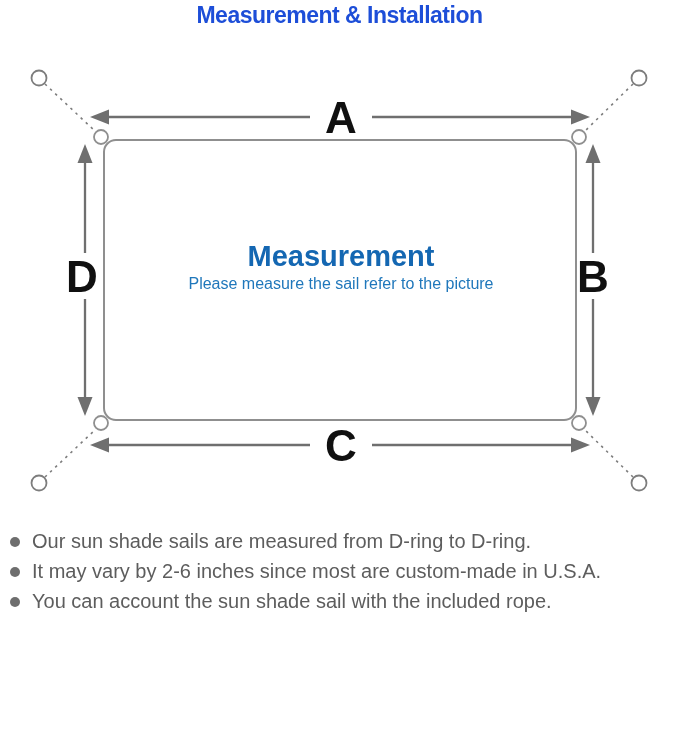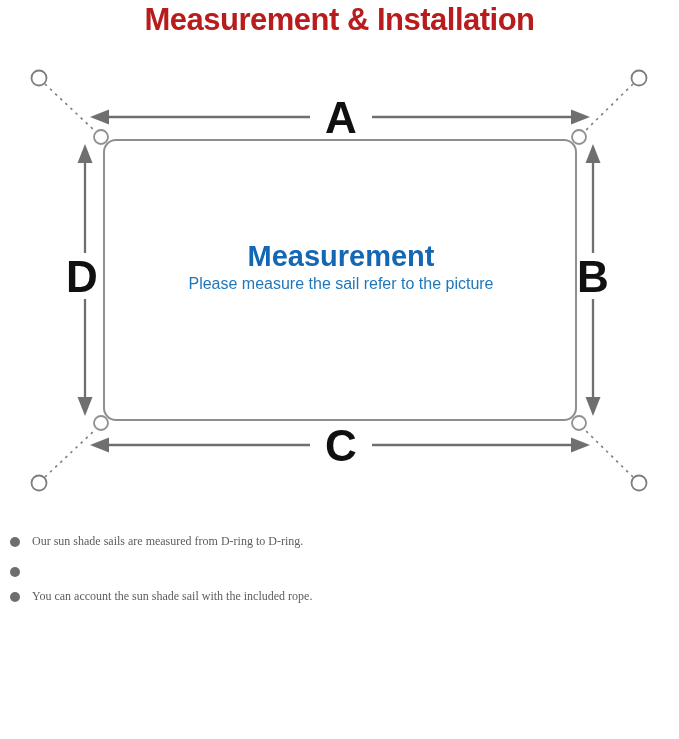--- a/index.html
+++ b/index.html
@@ -11,24 +11,24 @@
     overflow: hidden;
     font-family: "Liberation Sans", "DejaVu Sans", sans-serif;
   }
   .page-title {
     position: absolute;
     top: 2px;
     left: 0;
     width: 100%;
     margin: 0;
     text-align: center;
-    font-size: 31px;
+    font-size: 23px;
     font-weight: bold;
     letter-spacing: -0.5px;
-    color: #b91c1c;
+    color: #1d4ed8;
   }
   .diagram {
     position: absolute;
     top: 50px;
     left: 0;
   }
   .diagram text { font-family: "Liberation Sans", "DejaVu Sans", sans-serif; }
   .dim-letter {
     font-size: 44px;
     font-weight: bold;
@@ -59,26 +59,25 @@
   }
   .bullet-dot {
     flex: 0 0 auto;
     width: 10px;
     height: 10px;
     margin: 6px 12px 0 0;
     border-radius: 50%;
     background: #6e6e6e;
   }
   .note-text {
-    font-size: 12px;
+    font-size: 20px;
     line-height: 21px;
     color: #5d5d5d;
     max-width: 592px;
     white-space: pre-line;
-    font-family: Liberation Serif, serif;
   }
 </style>
 </head>
 <body>
 
 <div class="page">
 
   <h1 class="page-title">Measurement &amp; Installation</h1>
 
   <svg class="diagram" width="679" height="470" viewBox="0 0 679 470">
@@ -129,20 +128,21 @@
     <text class="center-subtext" x="341" y="233" text-anchor="middle" dominant-baseline="central">Please measure the sail refer to the picture</text>
   </svg>
 
   <ul class="notes">
     <li class="note-item">
       <span class="bullet-dot"></span>
       <span class="note-text">Our sun shade sails are measured from D-ring to D-ring.</span>
     </li>
     <li class="note-item">
       <span class="bullet-dot"></span>
+      <span class="note-text">It may vary by 2-6 inches since most are custom-made in U.S.A.</span>
     </li>
     <li class="note-item">
       <span class="bullet-dot"></span>
       <span class="note-text">You can account the sun shade sail with the included rope.</span>
     </li>
   </ul>
 
 </div>
 
 </body></html>

